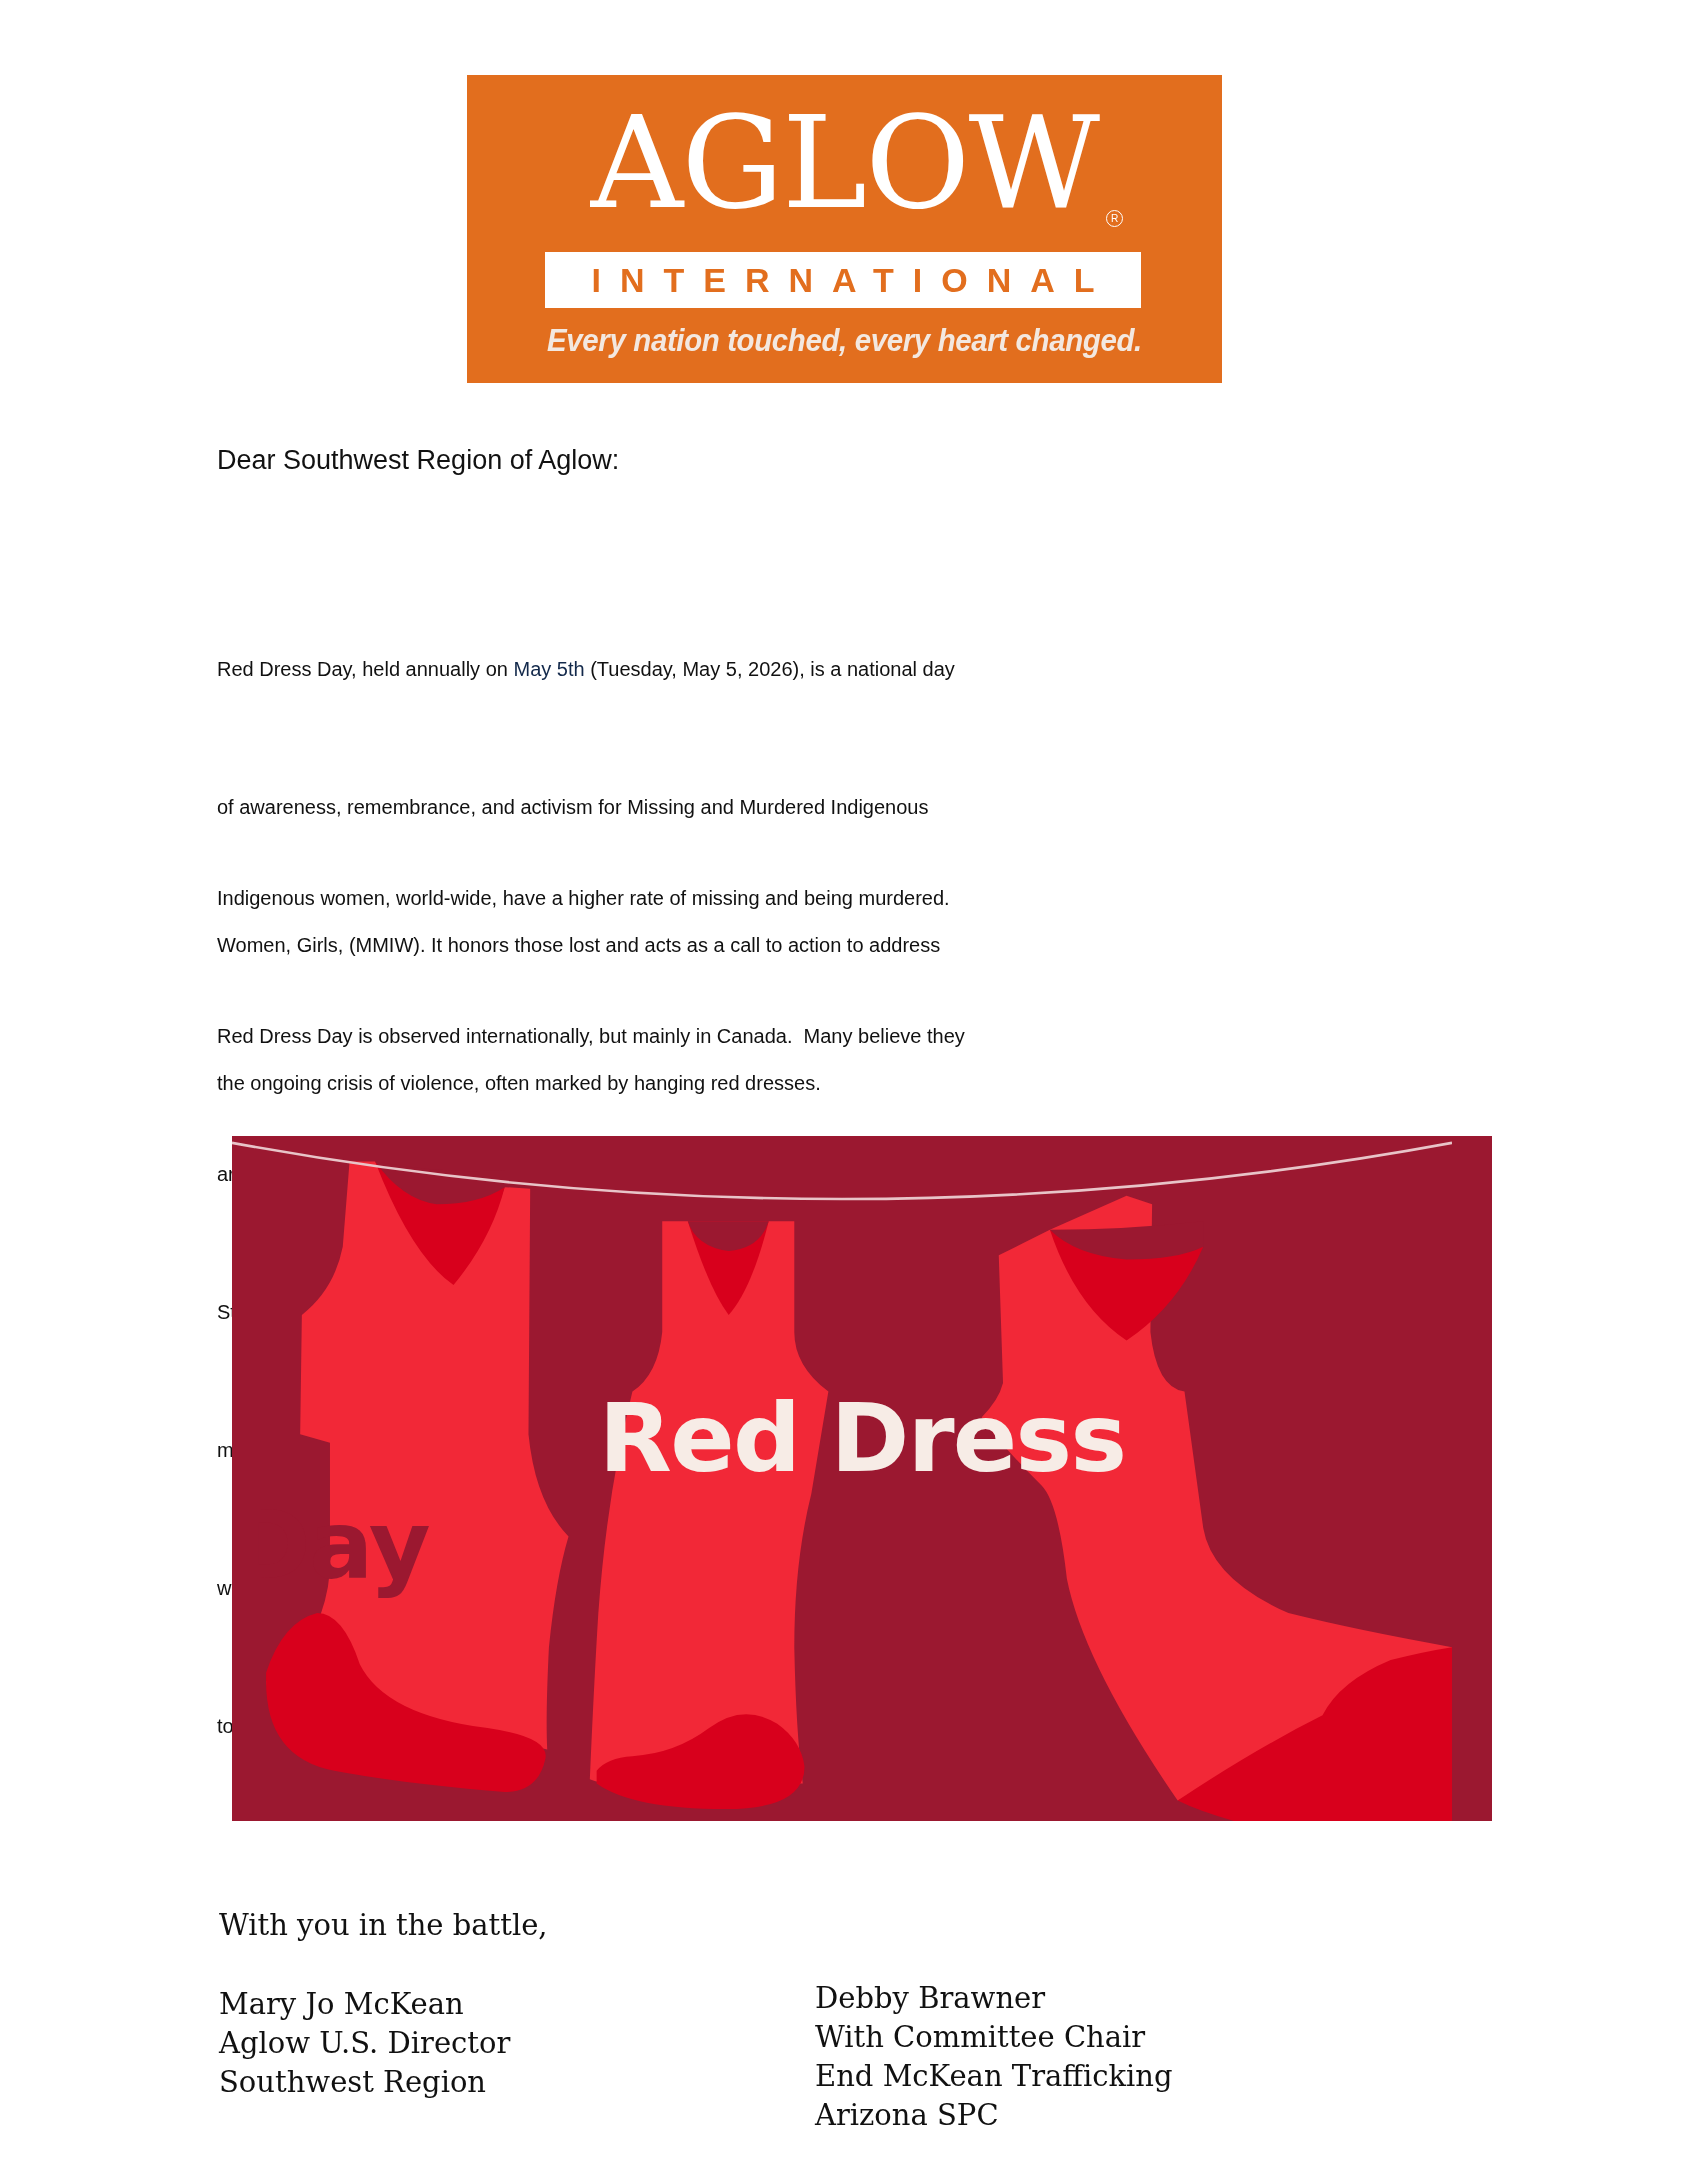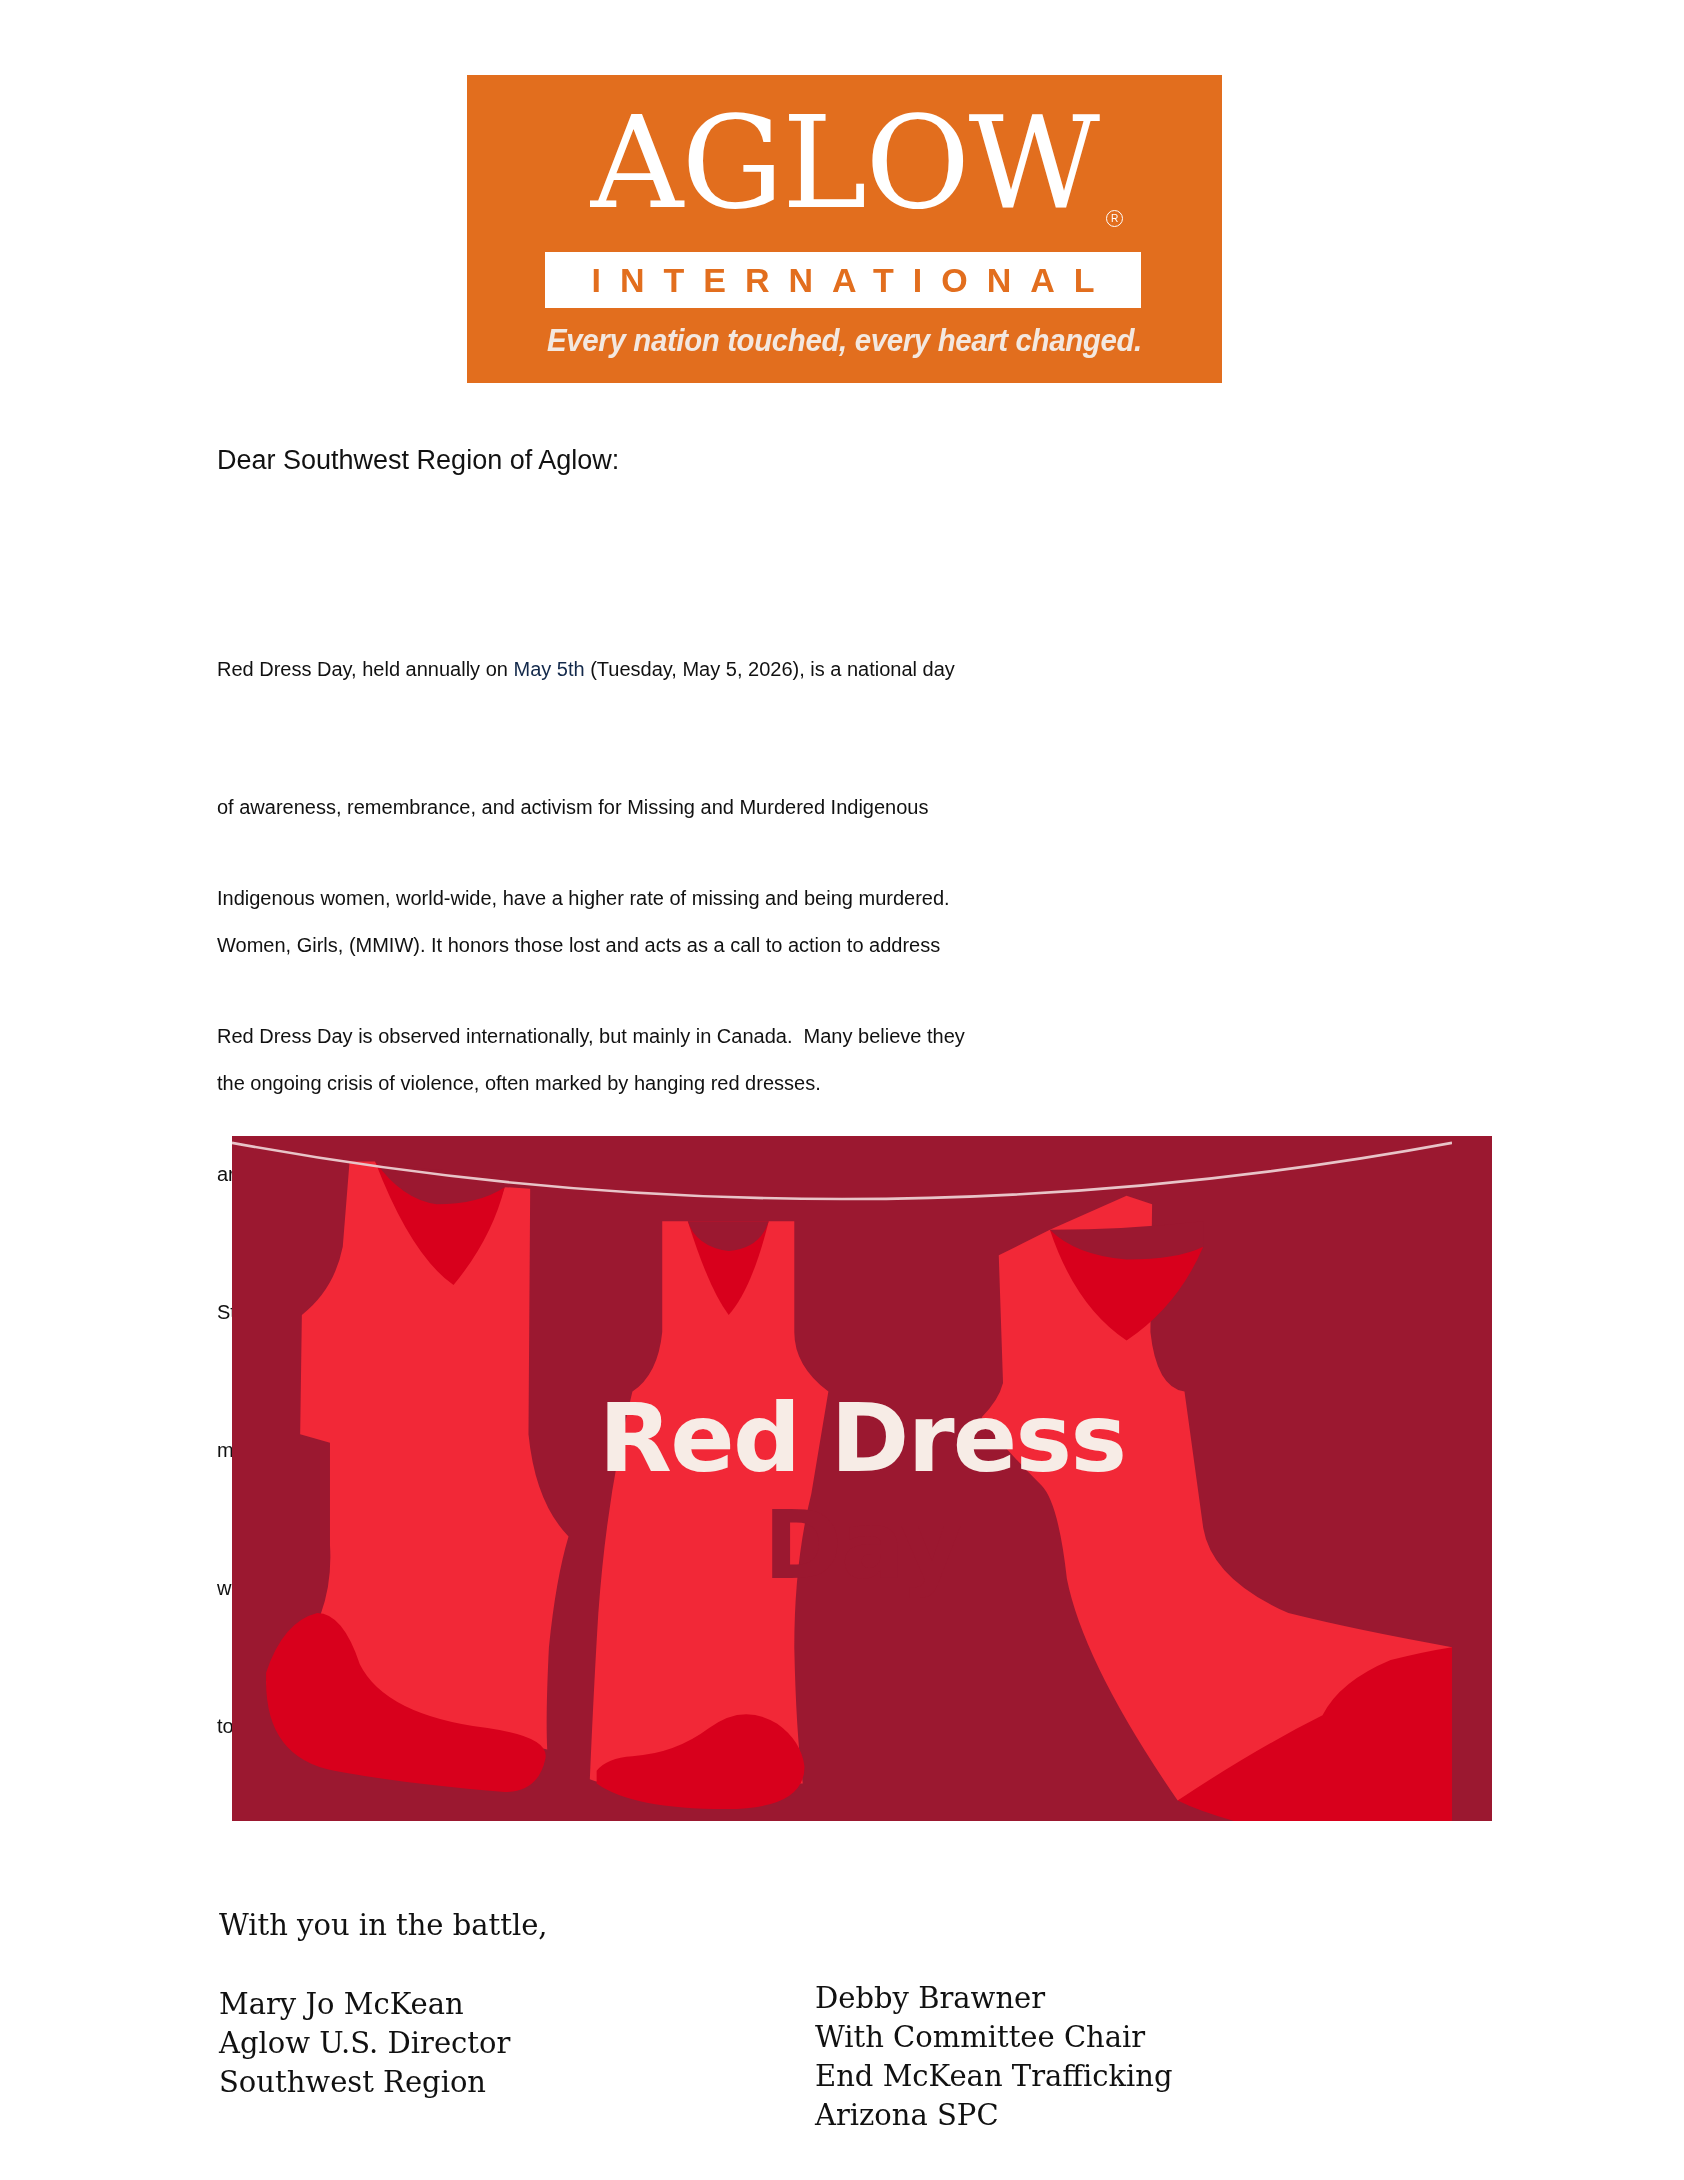--- a/index.html
+++ b/index.html
@@ -129,21 +129,21 @@
       font-weight: bold;
       font-size: 95px;
       line-height: 102px;
       color: #f7ece6;
       letter-spacing: -1.7px;
     }
     .banner-subtitle {
       position: absolute;
       left: 0; right: 0;
       top: 358px;
-      text-align: center;
+      text-align: left;
       font-family: "DejaVu Sans", "Liberation Sans", sans-serif;
       font-weight: bold;
       font-size: 95px;
       line-height: 102px;
       color: #9b1830;
       letter-spacing: -1.7px;
     }
 
     
     .sig {

